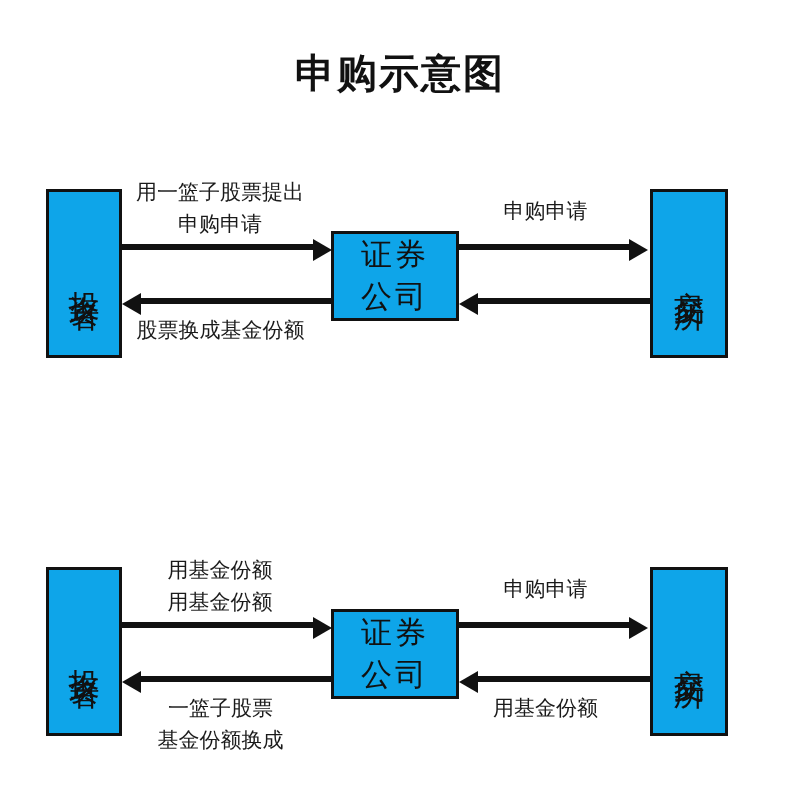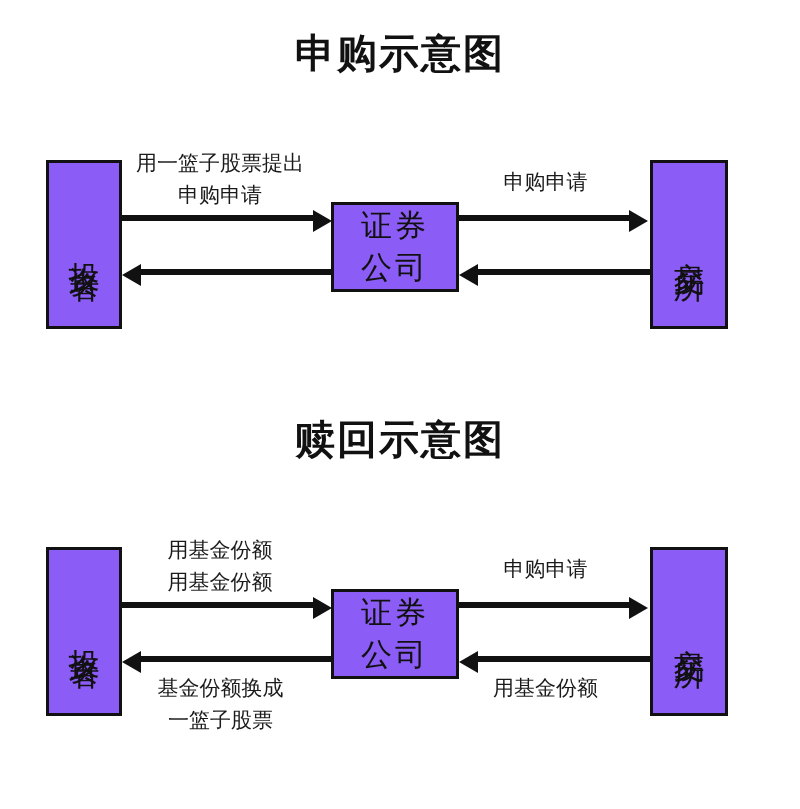--- a/index.html
+++ b/index.html
@@ -12,20 +12,21 @@
     height: 809px;
     position: relative;
     font-family: "DejaVu Sans", "Liberation Sans", sans-serif;
     color: #1a1a1a;
     overflow: hidden;
   }
   .section {
     position: absolute;
     left: 0;
     width: 800px;
+    margin-top: 20px;
   }
   .sec-title {
     position: absolute;
     left: 0;
     width: 800px;
     text-align: center;
     font-size: 40px;
     font-weight: bold;
     letter-spacing: 2px;
     color: #111111;
@@ -34,21 +35,21 @@
   .diagram {
     position: absolute;
     left: 0;
     width: 800px;
     height: 260px;
   }
   
   .box {
     position: absolute;
     border: 3px solid #111111;
-    background: #8b5cf6;
+    background: #0ea5e9;
     box-sizing: border-box;
     display: flex;
     align-items: center;
     justify-content: center;
   }
   .box-vert .box-text {
     writing-mode: vertical-rl;
     text-orientation: upright;
     font-size: 31px;
     font-weight: 500;
@@ -127,27 +128,31 @@
   .lbl-rb { left: 458px; top: 137px; width: 175px; }
   .lbl-lb.two-line { top: 137px; }
 </style>
 </head>
 <body>
 
 <div class="section" style="top:0;height:400px;">
 
   <div class="sec-title" style="top:33px;">申购示意图</div>
 
-  <div class="diagram" style="top:149px;">
+  <div class="diagram" style="top:158px;">
 
     <div class="lbl lbl-lt">
       <div>用一篮子股票提出</div>
       <div>申购申请</div>
     </div>
 
+    <div class="lbl lbl-lb">
+      <div>股票换成基金份额</div>
+      <div></div>
+    </div>
 
     <div class="lbl lbl-rt">
       <div>申购申请</div>
     </div>
 
     <div class="lbl lbl-rb">
       <div></div>
     </div>
 
     <div class="arrow a-l-top"></div>
@@ -173,32 +178,31 @@
 
     <div class="box box-vert box-exchange">
       <span class="box-text">交易所</span>
     </div>
 
   </div>
 </div>
 
 <div class="section" style="top:400px;height:409px;">
 
-  <div class="sec-title" style="top:19px;">赎回示意图</div>
 
   <div class="diagram" style="top:136px;font-family:Liberation Serif, serif;">
 
     <div class="lbl lbl-lt">
       <div>用基金份额</div>
       <div>用基金份额</div>
     </div>
 
     <div class="lbl lbl-lb two-line">
+      <div>一篮子股票</div>
       <div>基金份额换成</div>
-      <div>一篮子股票</div>
     </div>
 
     <div class="lbl lbl-rt">
       <div>申购申请</div>
     </div>
 
     <div class="lbl lbl-rb">
       <div>用基金份额</div>
     </div>
 

